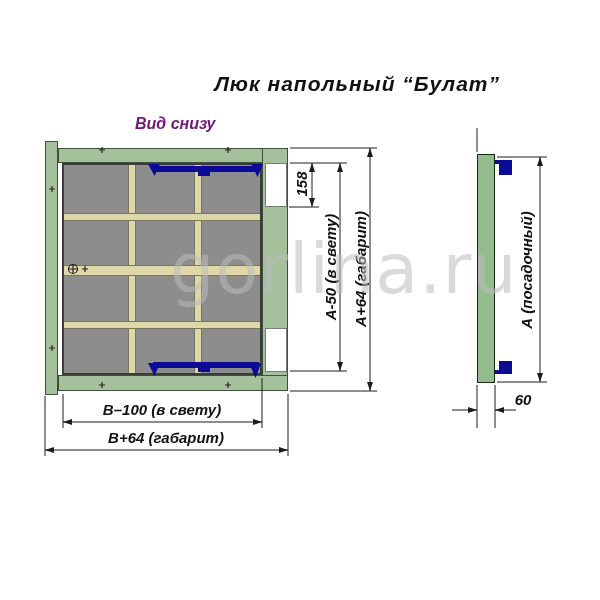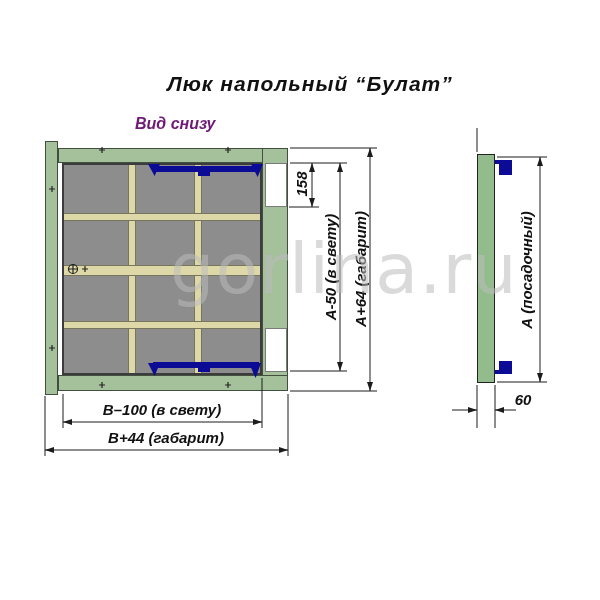--- a/index.html
+++ b/index.html
@@ -3,21 +3,21 @@
 <meta charset="utf-8">
 <style>
   html,body{margin:0;padding:0;background:#ffffff;}
   .canvas{
     position:relative;width:600px;height:600px;background:#ffffff;overflow:hidden;
     font-family:"Liberation Sans", sans-serif;color:#1a1a1a;
   }
   .abs{position:absolute;}
   
   .title{
-    left:120px;top:72px;width:380px;text-align:center;
+    left:120px;top:72px;width:380px;text-align:right;
     font-size:21px;font-style:italic;font-weight:bold;color:#111;
     letter-spacing:1px;z-index:6;
   }
   .view-label{
     left:135px;top:115px;font-size:16px;font-style:italic;font-weight:bold;color:#701a75;z-index:6;
   }
   .dim-text{
     font-size:15px;font-style:italic;font-weight:bold;color:#111;
     text-align:center;white-space:nowrap;z-index:6;line-height:16px;
   }
@@ -133,19 +133,19 @@
       <path d="M82 269 H88 M85 266 V272"></path>
       <circle cx="73" cy="269" r="4.5"></circle>
       <path d="M68 269 H78 M73 264 V274"></path>
     </g>
   </svg>
 
   <div class="abs dim-text rot" style="left:282px;top:176px;width:40px;height:16px;">158</div>
   <div class="abs dim-text rot" style="left:276px;top:259px;width:110px;height:16px;">А-50 (в свету)</div>
   <div class="abs dim-text rot" style="left:301px;top:261px;width:120px;height:16px;">А+64 (габарит)</div>
   <div class="abs dim-text" style="left:82px;top:402px;width:160px;height:18px;">В–100 (в свету)</div>
-  <div class="abs dim-text" style="left:86px;top:430px;width:160px;height:18px;">В+44 (габарит)</div>
+  <div class="abs dim-text" style="left:86px;top:430px;width:160px;height:18px;">В+64 (габарит)</div>
   <div class="abs dim-text rot" style="left:467px;top:262px;width:120px;height:16px;">А (посадочный)</div>
   <div class="abs dim-text" style="left:508px;top:392px;width:30px;height:16px;">60</div>
 
   <div class="abs watermark">gorlina.ru</div>
 
 </div>
 
 </body></html>

